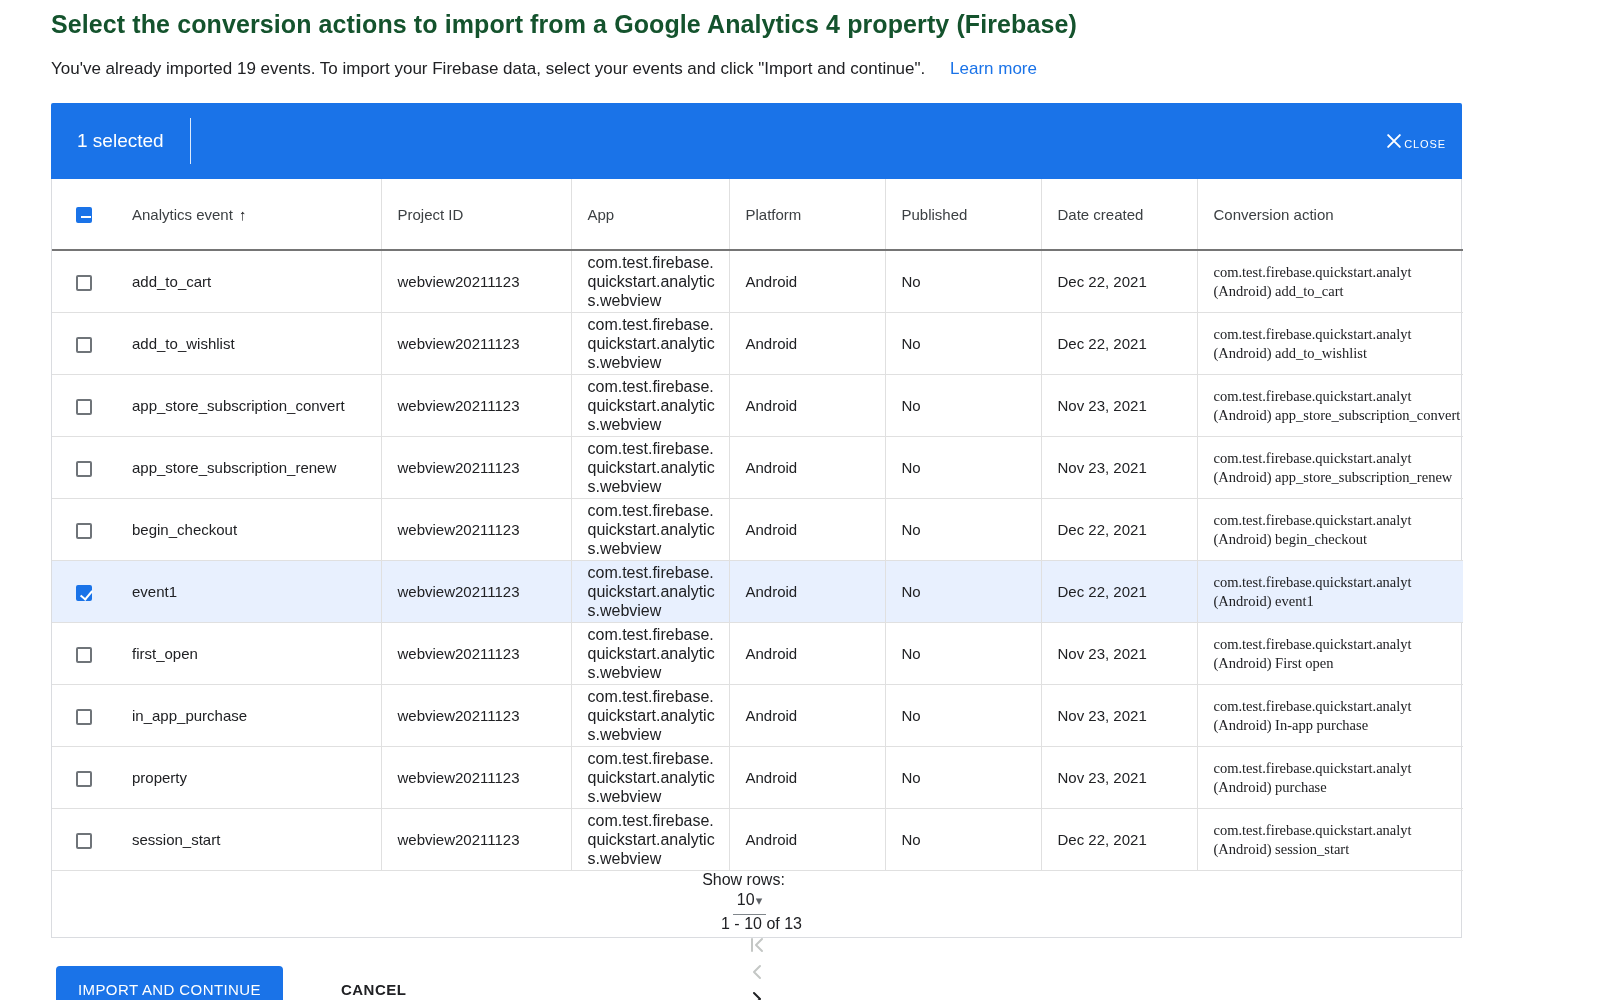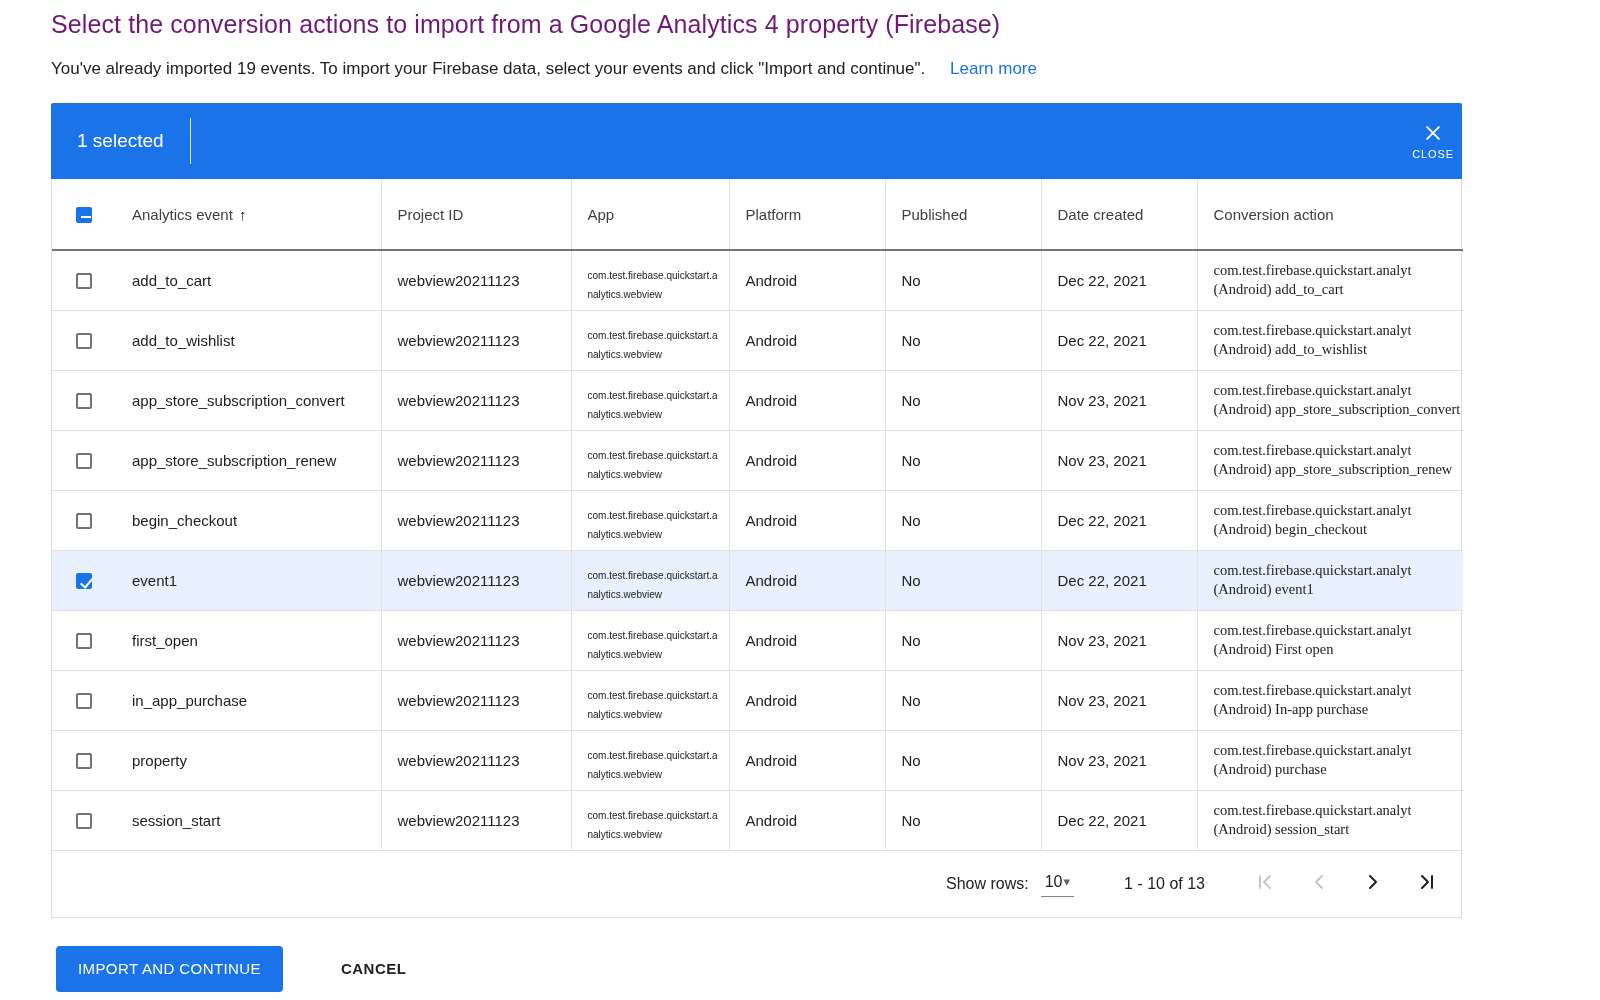--- a/index.html
+++ b/index.html
@@ -1,64 +1,64 @@
 <!DOCTYPE html>
 <html><head>
 <meta charset="utf-8">
 <style>
   * { box-sizing: border-box; margin: 0; padding: 0; }
   html, body { width: 1600px; height: 1000px; background: #fff; overflow: hidden;
     font-family: "Liberation Sans", "DejaVu Sans", sans-serif; color: #202124; }
 
   .page { padding: 10px 0 0 51px; }
 
-  .page-title { font-size: 25px; font-weight: 400; color: #701a75; letter-spacing: 0.1px; }
+  .page-title { font-size: 25px; font-weight: 700; color: #14532d; letter-spacing: 0.1px; }
   .page-subtitle { margin-top: 20px; font-size: 17px; color: #202124; }
   .learn-more { color: #1a73e8; text-decoration: none; cursor: pointer; margin-left: 20px; }
 
   .panel { width: 1411px; margin-top: 24px; }
 
   
   .selection-bar { height: 76px; background: #1a73e8; display: flex; align-items: center;
     border-radius: 2px 2px 0 0; }
   .sel-count { color: #fff; font-size: 19px; padding-left: 26px; }
   .sel-divider { width: 1px; height: 46px; background: rgba(255,255,255,0.85); margin-left: 26px; }
-  .close-btn { margin-left: auto; margin-right: 0; background: none; border: none;
-    display: flex; flex-direction: column; align-items: center; color: #fff; cursor: pointer; padding: 4px 8px; justify-content: flex-end; }
+  .close-btn { margin-left: auto; margin-right: 8px; background: none; border: none;
+    display: flex; flex-direction: row; align-items: center; color: #fff; cursor: pointer; padding: 4px 8px; justify-content: flex-end; }
   .close-btn svg { display: block; }
   .close-label { font-size: 11px; letter-spacing: 0.9px; margin-top: 5px; color: #fff; }
 
   
   .table-wrap { border: 1px solid #dadce0; border-top: none; }
   table { width: 100%; border-collapse: collapse; table-layout: fixed; }
   th { height: 71px; text-align: left; font-size: 15px; font-weight: 500; color: #3c4043;
     padding: 0 16px; vertical-align: middle; border-bottom: 2px solid #757575; }
   th.cb-cell { padding: 0; }
   td { height: 60px; font-size: 15px; color: #202124; padding: 0 16px; vertical-align: middle;
     border-bottom: 1px solid #e0e0e0; }
   .bl { border-left: 1px solid #e0e0e0; }
   .cb-cell { text-align: center; padding: 0 !important; width: 64px; }
-  .app-cell { word-break: break-all; line-height: 19px; padding: 12px 10px 2px 16px; font-size: 10px; }
+  .app-cell { word-break: break-all; line-height: 19px; padding: 2px 10px 2px 16px; font-size: 16px; }
   .conv-cell { padding: 0 0 0 16px; overflow: hidden; font-family: Liberation Serif, serif; }
   .conv-line { white-space: nowrap; overflow: hidden; line-height: 19px; font-size: 14.5px; }
   tr.selected td { background: #e8f0fe; }
   .sort-arrow { margin-left: 6px; color: #202124; font-size: 15px; }
 
   
   .checkbox { width: 16px; height: 16px; border: 2px solid #6f7479; border-radius: 2px;
     background: #fff; display: inline-block; position: relative; cursor: pointer; vertical-align: middle; }
   .checkbox.checked, .checkbox.indeterminate { background: #1a73e8; border-color: #1a73e8; }
   .checkbox.checked::after { content: ""; position: absolute; left: 5px; top: 1px; width: 5px; height: 10px;
     border: solid #fff; border-width: 0 2px 2px 0; transform: rotate(40deg); }
   .checkbox.indeterminate::after { content: ""; position: absolute; left: 3px; top: 7px; width: 10px;
     height: 2px; background: #fff; }
 
   
-  .table-footer { height: 66px; display: flex; align-items: center; justify-content: flex-end;
-    padding-right: 14px; font-size: 16px; color: #202124; }
+  .table-footer { height: 66px; display: flex; align-items: center; 
+    padding-right: 14px; font-size: 16px; color: #202124; flex-direction: column; }
   .show-rows-label { margin-right: 12px; }
   .rows-select { display: inline-flex; align-items: center; gap: 1px; cursor: pointer;
     border-bottom: 1px solid #80868b; padding: 2px 4px 5px 4px; }
   .rows-select .dd-arrow { color: #5f6368; font-size: 13px; }
   .range-label { margin: 0 26px 0 50px; }
   .pag-btn { width: 40px; height: 40px; display: inline-flex; align-items: center; justify-content: center;
     background: none; border: none; cursor: pointer; margin-left: 14px; color: #202124; }
   .pag-btn.disabled { color: #c4c7c5; cursor: default; }
 
   

